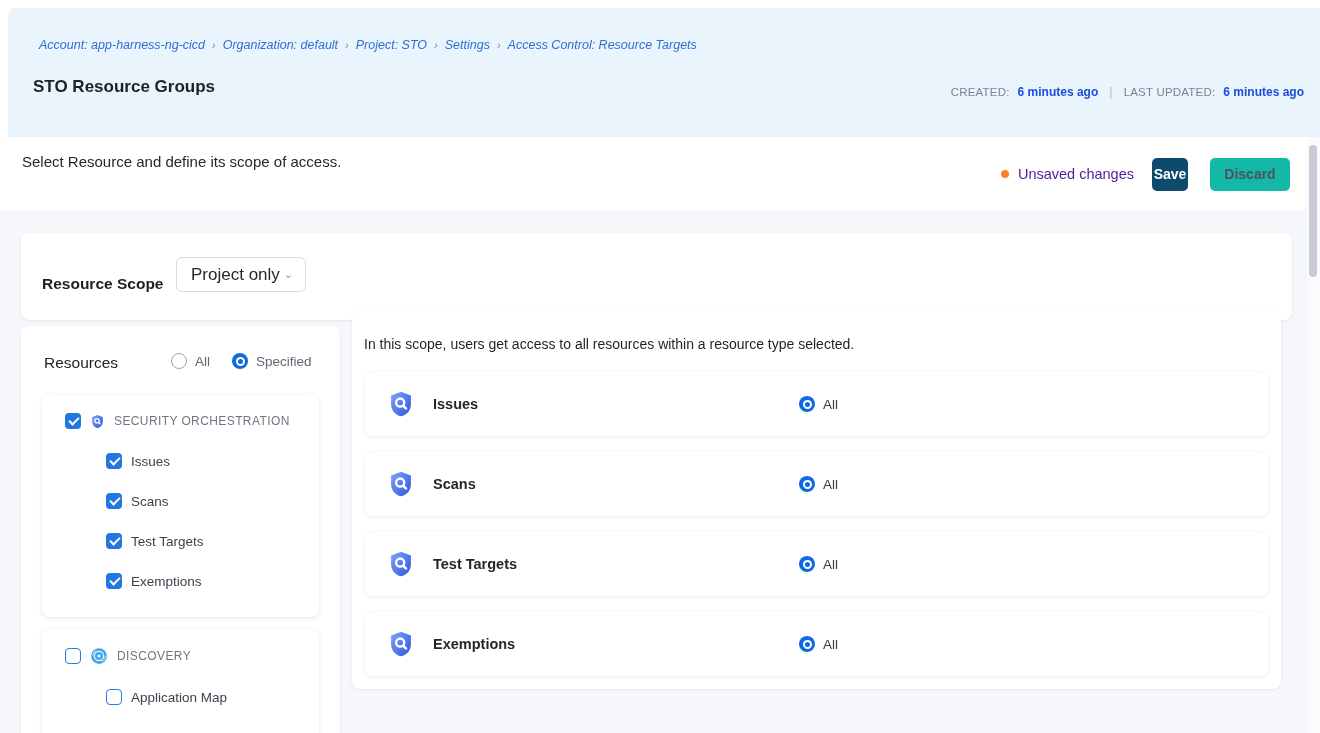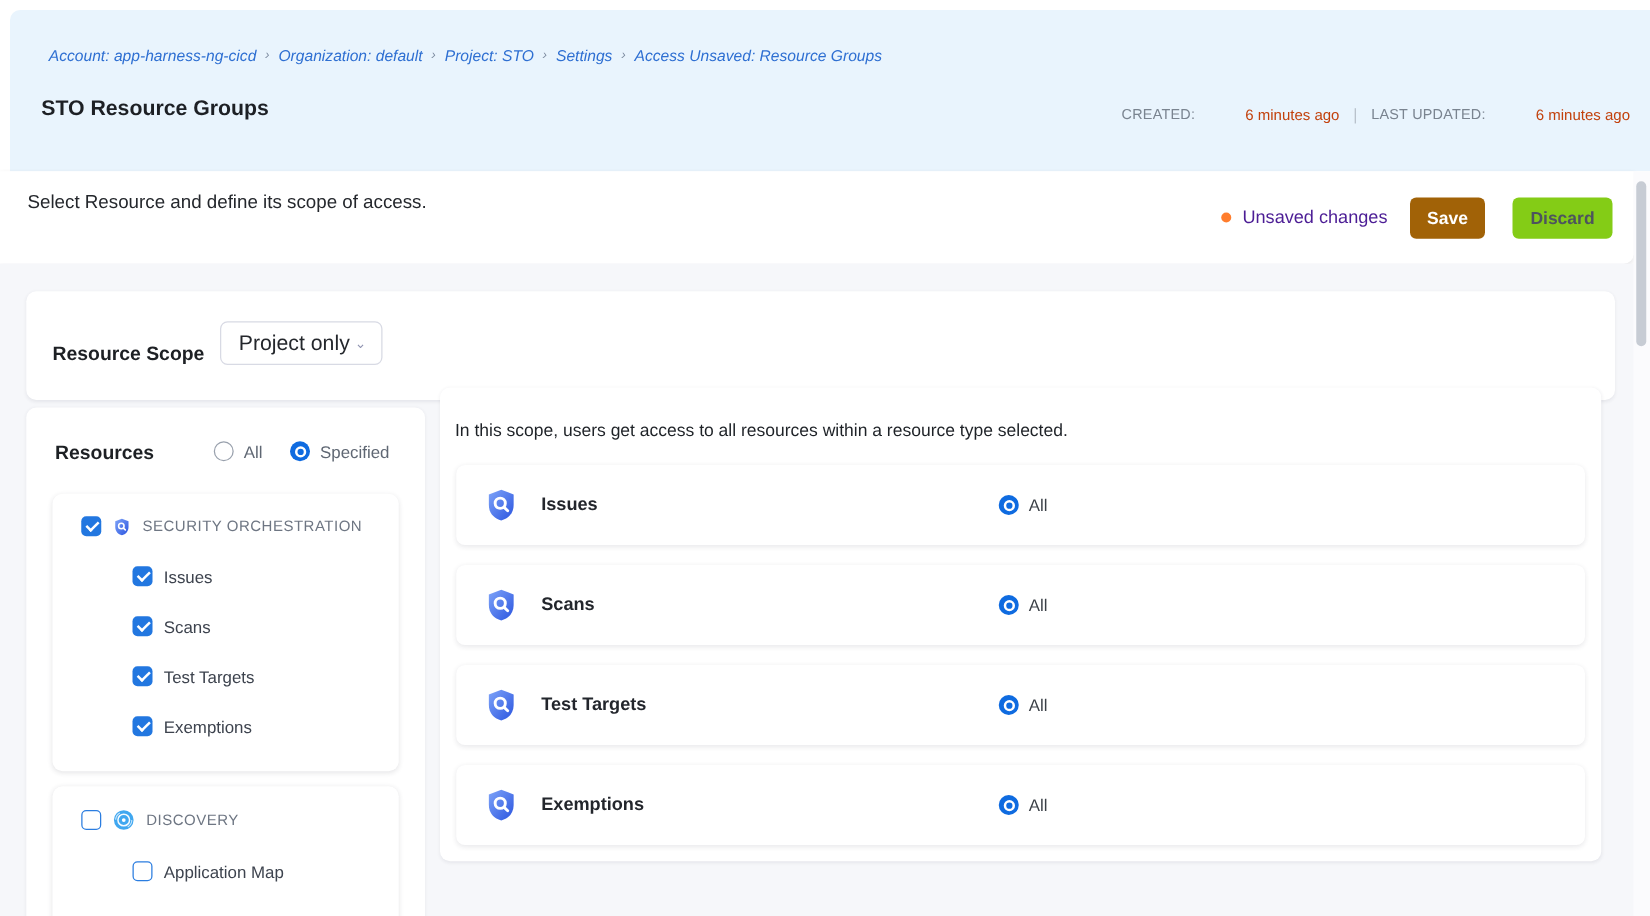--- a/index.html
+++ b/index.html
@@ -9,53 +9,53 @@
   
   #header { position:absolute; left:8px; top:8px; right:0; height:129px;
     background:#e9f4fd; border-top-left-radius:8px; }
   #breadcrumb { position:absolute; left:31px; top:30px; font-size:12.5px; color:#2e6fd2;
     display:flex; align-items:center; gap:7px;font-style:italic; }
   #breadcrumb .crumb { cursor:pointer; }
   #breadcrumb .sep { color:#7d8ba0; font-size:11px; transform:translateY(-0.5px); }
   #page-title { position:absolute; left:25px; top:69px; font-size:17px; font-weight:600; color:#1d2025; }
   #meta { position:absolute; right:16px; top:76px; font-size:12px; display:flex; align-items:center; gap:8px; }
   #meta .mlabel { color:#7a8490; font-size:11.5px; letter-spacing:0.2px; }
-  #meta .mvalue { color:#c2410c; font-weight:400;margin-left:32px; }
+  #meta .mvalue { color:#1d4ed8; font-weight:700; }
   #meta .mdiv { color:#b9c2cc; font-size:13px; padding:0 3px; }
 
   
   #toolbar { position:absolute; left:0; top:137px; width:1307px; height:74px; background:#ffffff;
     box-shadow:0 2px 4px rgba(40,41,61,0.10); border-radius:0 0 8px 0; }
   #toolbar-desc { position:absolute; left:22px; top:16px; font-size:15px; color:#24272c; }
   #toolbar-right { position:absolute; right:17px; top:0; height:74px; display:flex; align-items:center; gap:18px; }
   #unsaved { display:flex; align-items:center; gap:9px; color:#4c1d95; font-size:14.5px; }
   #unsaved .dot { width:8px; height:8px; border-radius:50%; background:#ff7d2d; }
   .btn { height:33px; border:none; border-radius:5px; font-family:inherit; font-size:14px; cursor:pointer; }
-  #save-btn { width:60px; background:#a16207; color:#ffffff; font-weight:700; }
-  #discard-btn { width:80px; background:#84cc16; color:#4d545e; font-weight:700; margin-left:4px; }
+  #save-btn { width:36px; background:#0c4a6e; color:#ffffff; font-weight:700; }
+  #discard-btn { width:80px; background:#14b8a6; color:#4d545e; font-weight:700; margin-left:4px; }
 
   
   #main-bg { position:absolute; left:0; top:211px; width:1307px; height:522px; background:#f6f7fa; }
   #scroll-gutter { position:absolute; left:1307px; top:137px; width:13px; height:596px; background:#fbfbfd; }
   #scroll-thumb { position:absolute; left:1309px; top:145px; width:8px; height:132px; background:#c7ccd4; border-radius:4px; }
 
   .card { background:#ffffff; border-radius:8px; box-shadow:0 1px 3px rgba(40,41,61,0.08); }
 
   
   #scope-card { position:absolute; left:21px; top:233px; width:1271px; height:87px; }
   #scope-label { position:absolute; left:21px; top:42px; font-size:15.5px; font-weight:700; color:#1d2024; }
   #scope-select { position:absolute; left:155px; top:24px; width:130px; height:35px; border:1px solid #d8dae4;
     border-radius:6px; background:#fff; display:flex; align-items:center; justify-content:space-between;
     padding:0 12px 0 14px; cursor:pointer; }
   #scope-select .val { font-size:17px; color:#24272c; }
   #scope-select .chev { color:#8f93b0; font-size:11px; }
 
   
   #res-panel { position:absolute; left:21px; top:326px; width:319px; height:420px; border-radius:8px 8px 0 0; }
-  #res-title { position:absolute; left:23px; top:28px; font-size:15.5px; font-weight:700; color:#1d2024; }
+  #res-title { position:absolute; left:23px; top:28px; font-size:15.5px; font-weight:400; color:#1d2024; }
   .radio-opt { display:flex; align-items:center; gap:8px; cursor:pointer; }
   .radio-opt .rlabel { font-size:13.5px; color:#5f6773; }
   #res-radios { position:absolute; left:150px; top:27px; display:flex; gap:22px; }
   .radio { width:16px; height:16px; border-radius:50%; background:#fff; border:1.5px solid #99a1ad; position:relative; }
   .radio.sel { border:none; background:#0f6be0; }
   .radio.sel::before { content:''; position:absolute; inset:3.5px; background:#fff; border-radius:50%; }
   .radio.sel::after { content:''; position:absolute; inset:5.5px; background:#0f6be0; border-radius:50%; z-index:1; }
 
   .group-card { position:absolute; left:21px; width:277px; background:#fff; border-radius:8px;
     box-shadow:0 1px 4px rgba(40,41,61,0.12); }
@@ -99,21 +99,21 @@
 <div id="header">
   <nav id="breadcrumb">
     <span class="crumb">Account: app-harness-ng-cicd</span>
     <span class="sep">›</span>
     <span class="crumb">Organization: default</span>
     <span class="sep">›</span>
     <span class="crumb">Project: STO</span>
     <span class="sep">›</span>
     <span class="crumb">Settings</span>
     <span class="sep">›</span>
-    <span class="crumb">Access Unsaved: Resource Groups</span>
+    <span class="crumb">Access Control: Resource Targets</span>
   </nav>
   <h1 id="page-title">STO Resource Groups</h1>
   <div id="meta">
     <span class="mlabel">CREATED:</span>
     <span class="mvalue">6 minutes ago</span>
     <span class="mdiv">|</span>
     <span class="mlabel">LAST UPDATED:</span>
     <span class="mvalue">6 minutes ago</span>
   </div>
 </div>

